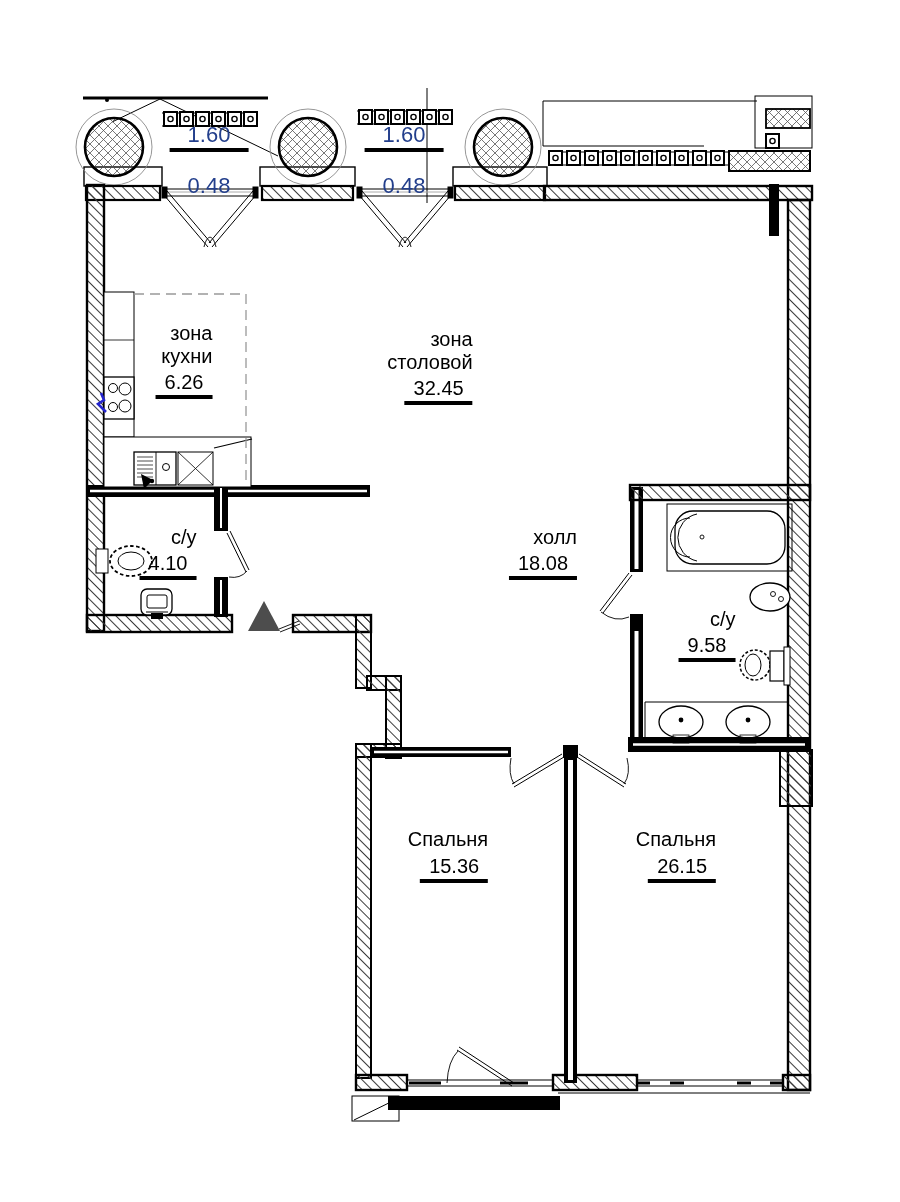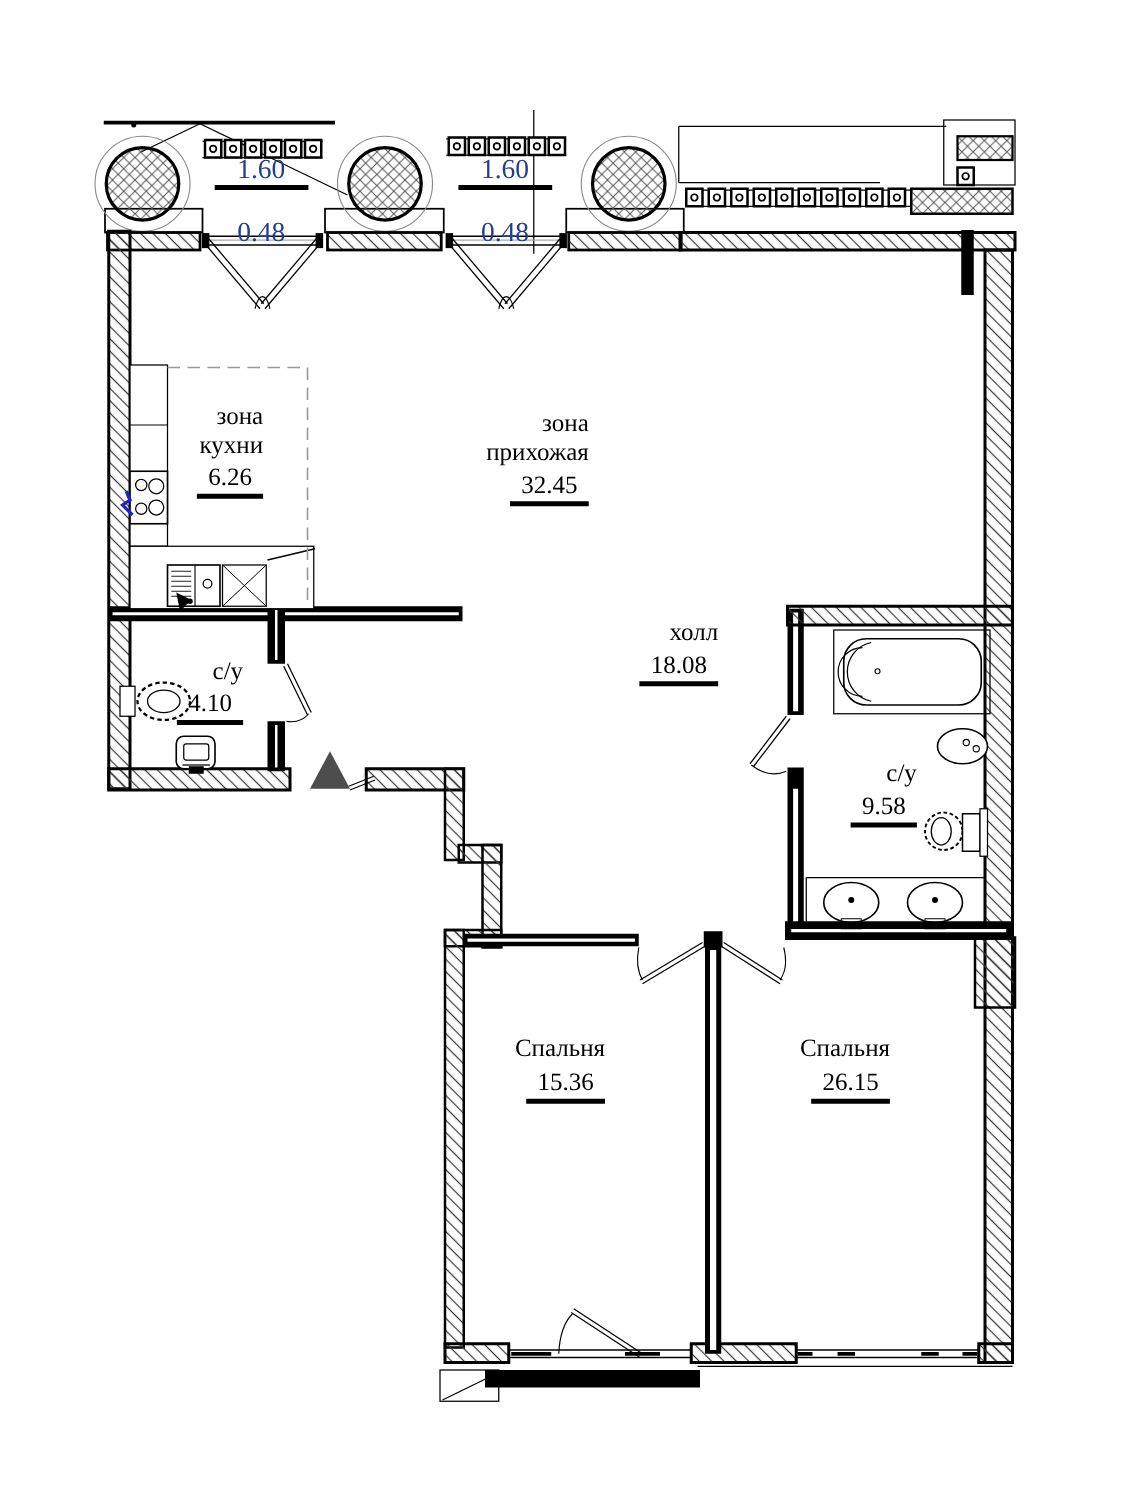--- a/index.html
+++ b/index.html
@@ -1,17 +1,17 @@
 <!DOCTYPE html>
 <html style="--dim-color: #233f8c; --entrance-color: #4d4d4d; --accent-blue: #2323cc;"><head>
 <meta charset="utf-8">
 <style>
   html,body{margin:0;padding:0;background:#fff;}
   .plan{position:relative;width:900px;height:1202px;background:#fff;overflow:hidden;
-        font-family:Liberation Serif, serif;color:#000;}
+        font-family:Liberation Sans, sans-serif;color:#000;}
   .plan svg{position:absolute;left:0;top:0;}
   .room-label{position:absolute;transform:translateX(-50%);text-align:right;
               font-size:20px;line-height:23px;white-space:nowrap;}
   .rl-area{display:inline-block;border-bottom:4px solid #000;padding:0 9px 1px;margin-top:3px;}
   .rl-area.gap{margin-top:4px;}
   .dim-label{position:absolute;transform:translateX(-50%);text-align:center;
              font-size:22px;line-height:25px;color:var(--dim-color,#233f8c);white-space:nowrap;}
   .dim-top{display:inline-block;border-bottom:4px solid #000;padding:0 18px 1px;}
   .dim-bot{padding-top:1px;margin-top:20px;}
 </style>
@@ -351,31 +351,31 @@
   </div>
 
   <div class="room-label" style="left:184px;top:322px">
     <div>зона</div>
     <div>кухни</div>
     <div class="rl-area">6.26</div>
   </div>
 
   <div class="room-label" style="left:430px;top:328px">
     <div>зона</div>
-    <div>прихожая</div>
+    <div>столовой</div>
     <div class="rl-area">32.45</div>
   </div>
 
   <div class="room-label" style="left:168px;top:526px">
     <div>с/у</div>
     <div class="rl-area">4.10</div>
   </div>
 
 
-  <div class="room-label" style="left:543px;top:495px">
+  <div class="room-label" style="left:543px;top:526px">
     <div>холл</div>
     <div class="rl-area">18.08</div>
   </div>
 
   <div class="room-label" style="left:707px;top:608px">
     <div>с/у</div>
     <div class="rl-area">9.58</div>
   </div>
 
   <div class="room-label" style="left:448px;top:828px">

